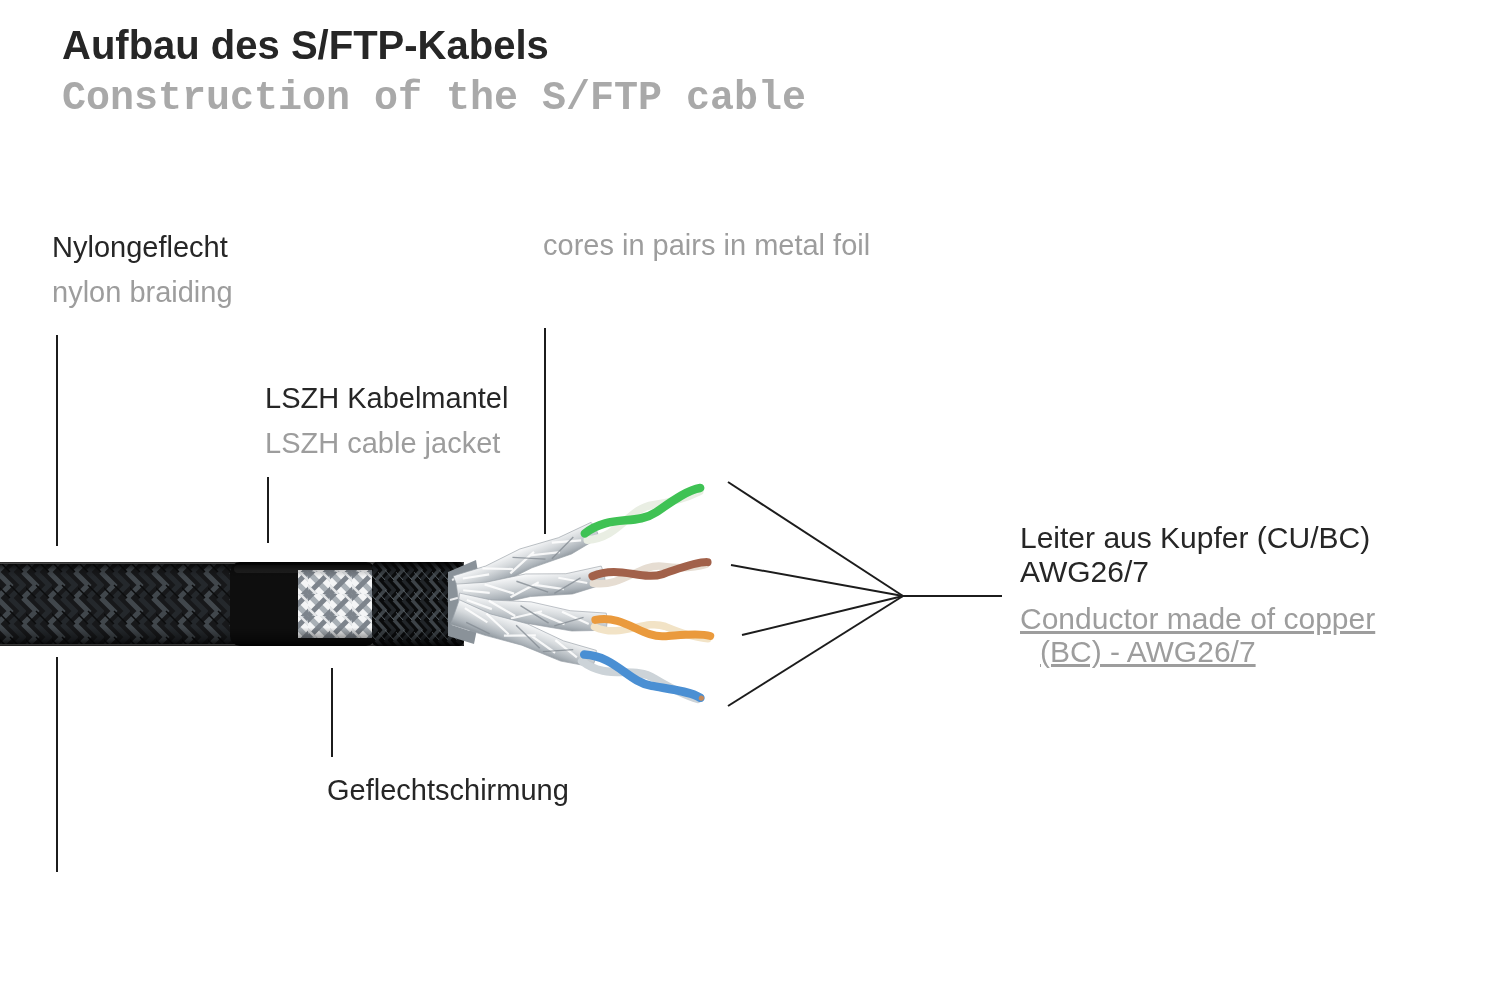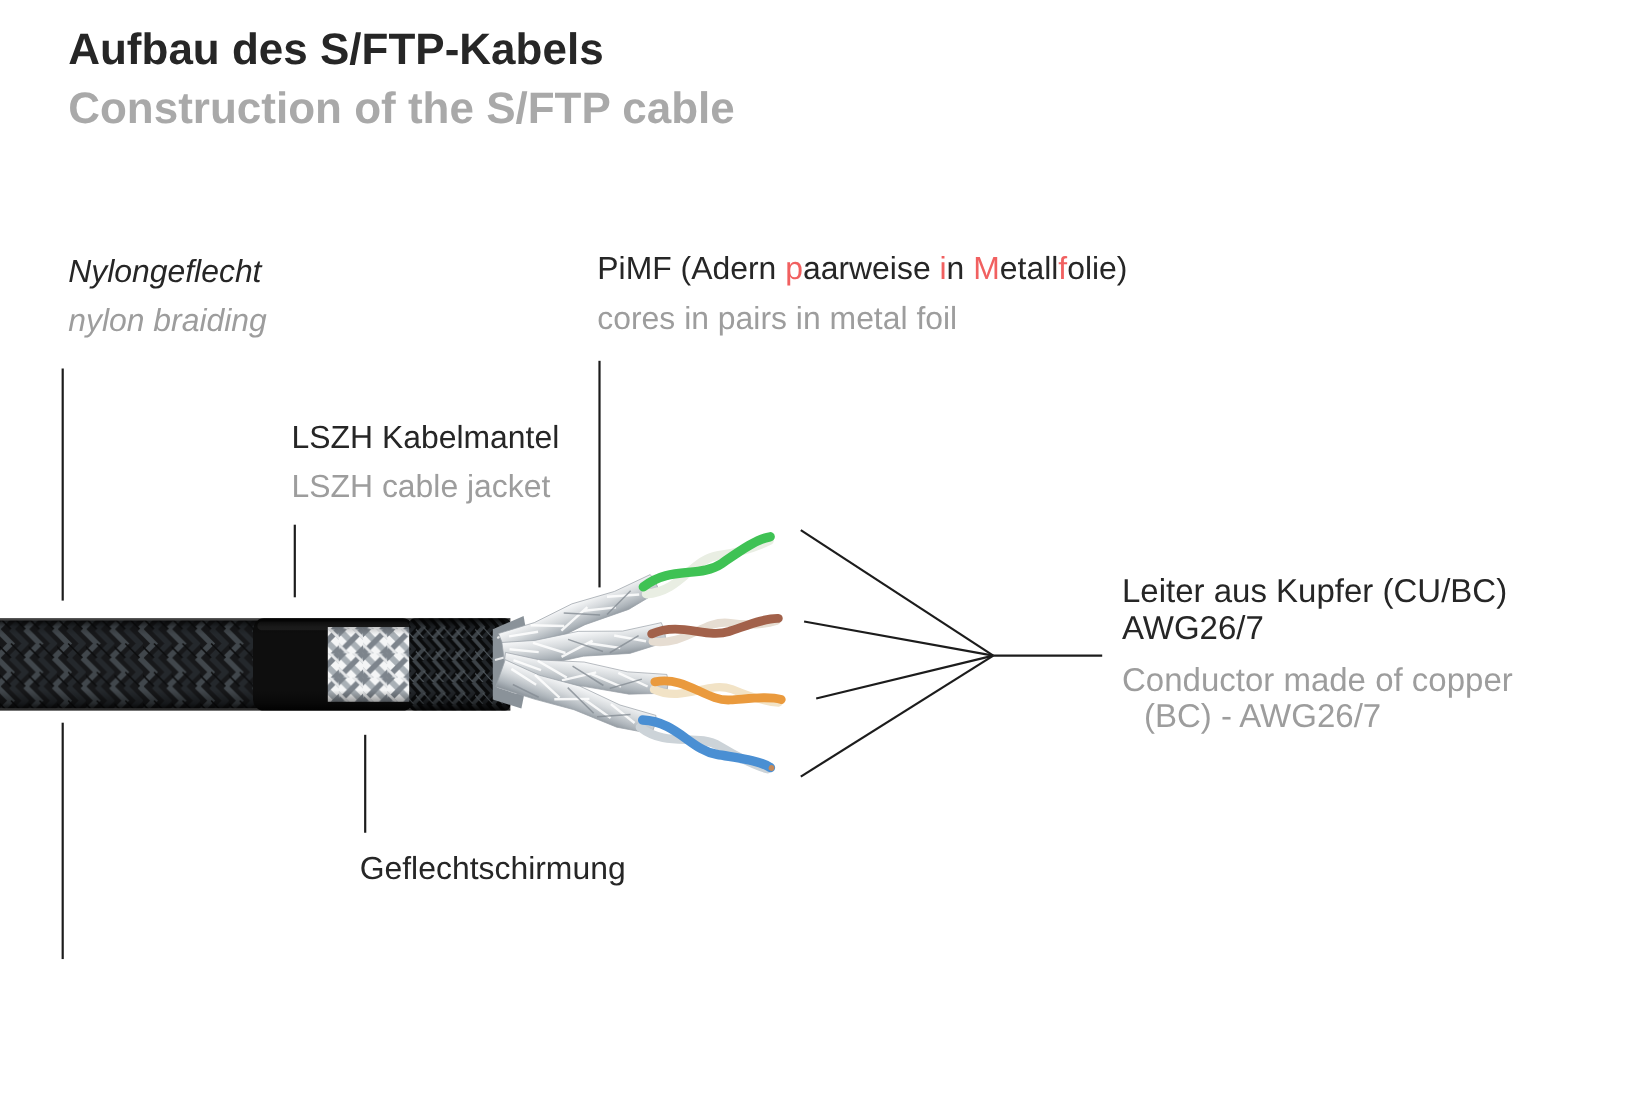--- a/index.html
+++ b/index.html
@@ -14,25 +14,25 @@
     background:#ffffff;
     font-family:"Liberation Sans", sans-serif;
     overflow:hidden;
   }
   .layer{position:absolute;left:0;top:0;}
   .label{position:absolute;white-space:nowrap;}
   .de{color:var(--text-dark);}
   .en{color:var(--text-gray);}
   .accent{color:var(--accent);}
   .title-de{font-size:40px;font-weight:bold;line-height:54px;color:var(--text-dark);}
-  .title-en{font-size:40px;font-weight:bold;line-height:54px;color:#a9a9a9;}
+  .title-en{font-size:40px;font-weight:bold;line-height:54px;color:#a9a9a9;font-family:Liberation Mono, monospace;}
   .lbl{font-size:29px;line-height:45px;}
   .lbl-tight{font-size:29px;line-height:35px;}
   .cond-de{font-size:30px;line-height:34px;color:var(--text-dark);}
-  .cond-en{font-size:30px;line-height:33px;color:var(--text-gray);margin-top:13px;}
+  .cond-en{font-size:30px;line-height:33px;color:var(--text-gray);margin-top:13px;text-decoration:underline;}
 </style>
 </head>
 <body>
 
 <div class="page">
 
   <svg class="layer" width="1499" height="1000" viewBox="0 0 1499 1000">
     <defs>
       <pattern id="nylonBraid" width="26" height="26" patternUnits="userSpaceOnUse">
         <rect width="26" height="26" fill="#17181a"></rect>
@@ -129,27 +129,26 @@
         <line x1="903" y1="596" x2="1002" y2="596"></line>
       </g>
     </g>
   </svg>
 
   <div class="label" style="left:62px;top:18px;">
     <div class="title-de">Aufbau des S/FTP-Kabels</div>
     <div class="title-en">Construction of the S/FTP cable</div>
   </div>
 
-  <div class="label lbl" style="left:62px;top:225px;font-style:italic;">
+  <div class="label lbl" style="left:52px;top:225px;">
     <div class="de">Nylongeflecht</div>
     <div class="en">nylon braiding</div>
   </div>
 
   <div class="label lbl" style="left:543px;top:223px;">
-    <div class="de"><span>PiMF (Adern </span><span class="accent">p</span><span>aarweise </span><span class="accent">i</span><span>n </span><span class="accent">M</span><span>etall</span><span class="accent">f</span><span>olie)</span></div>
     <div class="en">cores in pairs in metal foil</div>
   </div>
 
   <div class="label lbl" style="left:265px;top:376px;">
     <div class="de">LSZH Kabelmantel</div>
     <div class="en">LSZH cable jacket</div>
   </div>
 
   <div class="label" style="left:1020px;top:521px;">
     <div class="cond-de">Leiter aus Kupfer (CU/BC)</div>

